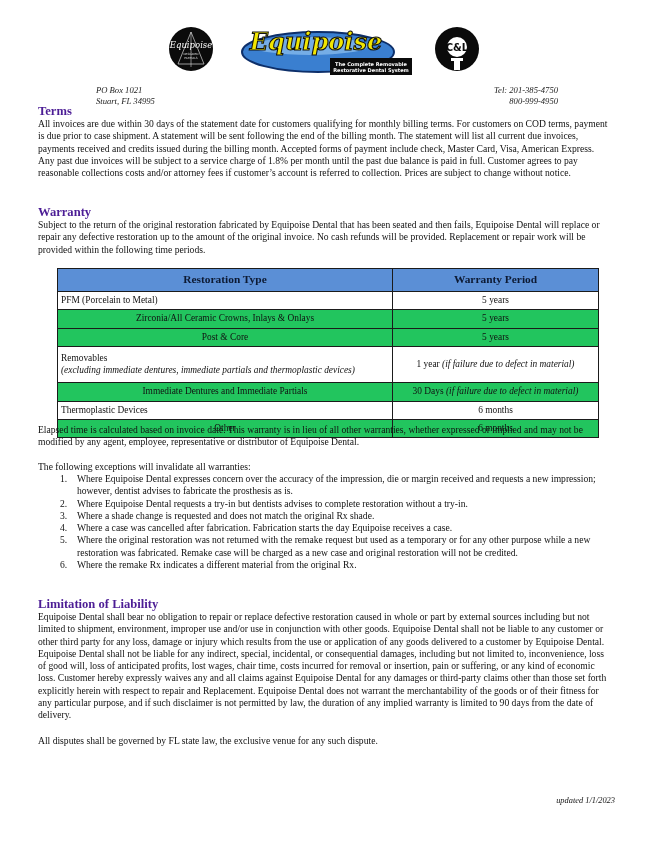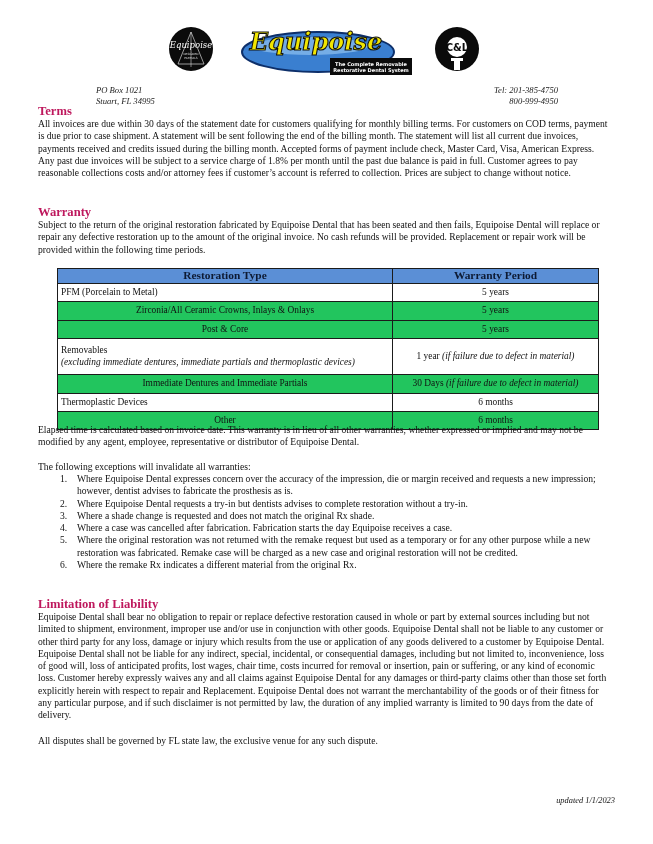--- a/index.html
+++ b/index.html
@@ -14,26 +14,26 @@
     .seal-left { left: 169px; top: 3px; }
     .seal-right { left: 435px; top: 3px; }
     .seal svg { position: absolute; left: 0; top: 0; }
     .banner { position: absolute; left: 238px; top: 0; width: 176px; height: 52px; }
 
     
     .addr { position: absolute; font-style: italic; font-size: 8.6px; line-height: 11px; color: #222; }
     .addr-left { left: 96px; top: 85px; }
     .addr-right { left: 420px; top: 85px; width: 138px; text-align: right; }
 
-    h2.section { position: absolute; left: 38px; font-size: 12.6px; font-weight: bold; line-height: 14px; color: #be185d; }
+    h2.section { position: absolute; left: 38px; font-size: 12.6px; font-weight: bold; line-height: 14px; color: #4c1d95; }
     .para { position: absolute; left: 38px; width: 570px; text-align: left; }
 
     
     table.wtable { position: absolute; left: 57px; top: 268px; width: 542px; border-collapse: collapse; font-size: 9.4px; line-height: 11.4px; }
-    table.wtable th { background: #5b8fd6; color: #0d1a33; font-size: 11.4px; font-weight: bold; height: 15px; border: 1px solid #1b1b1b; text-align: center; padding: 0; margin-left: 34px; }
+    table.wtable th { background: #5b8fd6; color: #0d1a33; font-size: 11.4px; font-weight: bold; height: 23px; border: 1px solid #1b1b1b; text-align: center; padding: 0; margin-left: 34px; }
     table.wtable td { border: 1px solid #1b1b1b; padding: 3px 3px; height: 12.6px; vertical-align: middle; }
     table.wtable td.c2 { text-align: center; width: 206px; }
     table.wtable tr.shade td { background: #22c55e; text-align: center; }
     table.wtable td.tall { height: 36px; margin-top: 28px; }
     table.wtable .it { font-style: italic; }
 
     ol.excepts { position: absolute; left: 60px; top: 473px; width: 548px; list-style: none; }
     ol.excepts li { position: relative; padding-left: 17px; margin-bottom: 0; }
     ol.excepts li .num { position: absolute; left: 0; top: 0; }
 

